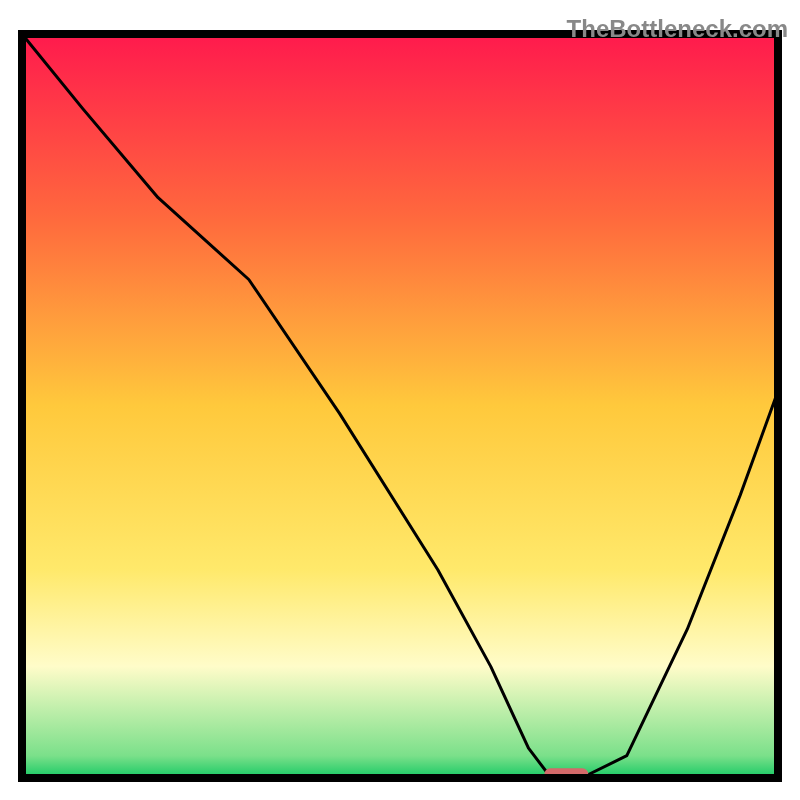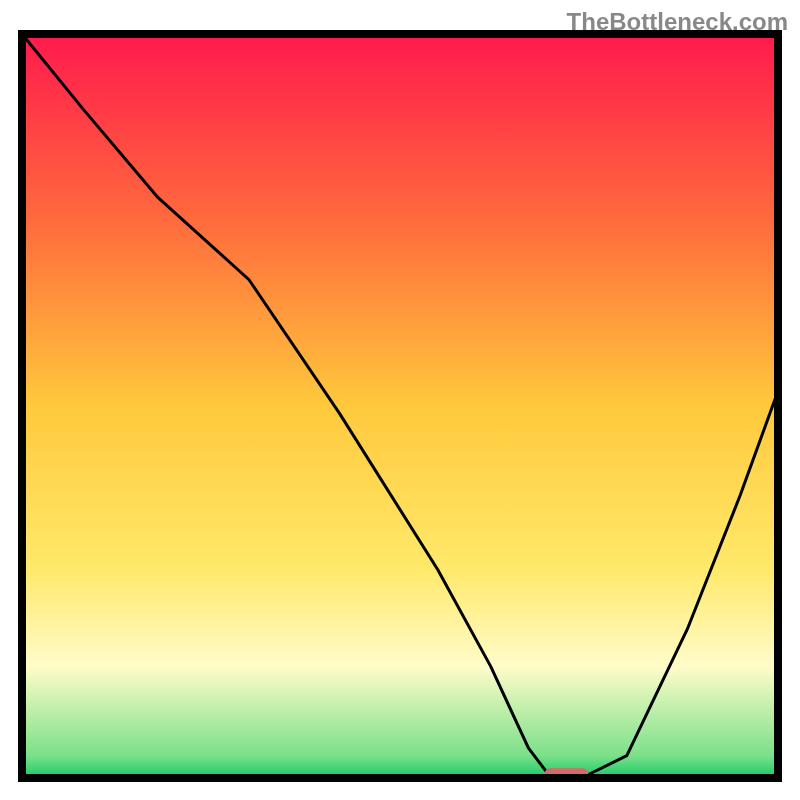--- a/index.html
+++ b/index.html
@@ -6,21 +6,21 @@
     margin: 0;
     padding: 0;
     background: #ffffff;
     width: 800px;
     height: 800px;
     position: relative;
     font-family: Arial, Helvetica, sans-serif;
   }
   .watermark {
     position: absolute;
-    top: 8px;
+    top: 15px;
     right: 12px;
     font-size: 24px;
     font-weight: bold;
     color: #888888;
     z-index: 10;
     text-align: center;
   }
   .chart-container {
     position: absolute;
     top: 30px;

